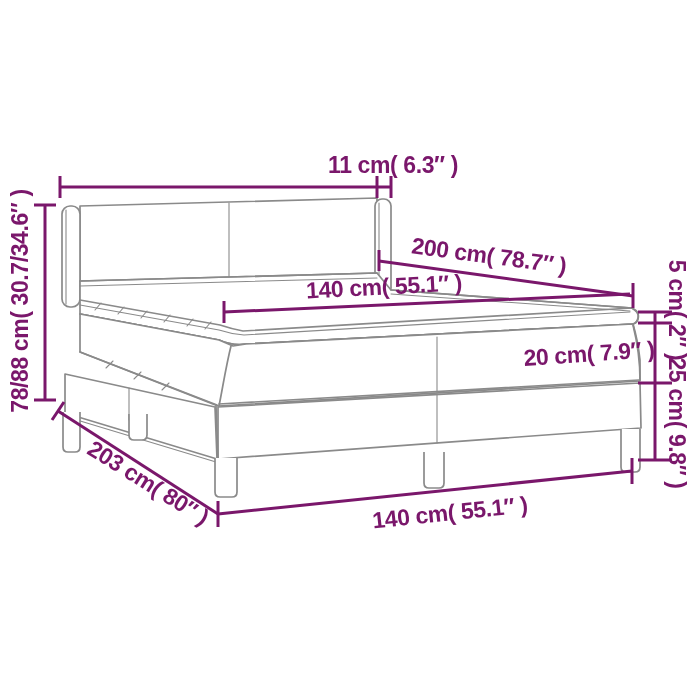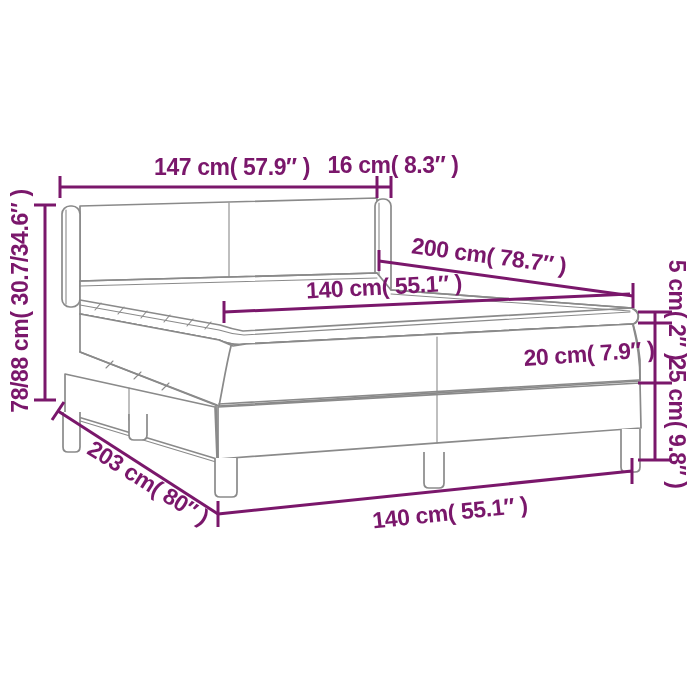--- a/index.html
+++ b/index.html
@@ -108,22 +108,21 @@
 
       <path class="dim-stroke" d="M58,411 L218,514"></path>
       <path class="dim-stroke" d="M52,420 L64,402"></path>
 
       <path class="dim-stroke" d="M218,514 L632,471"></path>
       <path class="dim-stroke" d="M218,501 V527"></path>
       <path class="dim-stroke" d="M632,458 V484"></path>
     </g>
   </svg>
 
-  <div class="dlabel t147">147 cm( 57.9″ )</div>
-  <div class="dlabel t16">16 cm( 8.3″ )</div>
+  <div class="dlabel t16">11 cm( 6.3″ )</div>
   <div class="dlabel t7888">78/88 cm( 30.7/34.6″ )</div>
   <div class="dlabel t200">200 cm( 78.7″ )</div>
   <div class="dlabel t140m">140 cm( 55.1″ )</div>
   <div class="dlabel t5">5 cm( 2″ )</div>
   <div class="dlabel t20">20 cm( 7.9″ )</div>
   <div class="dlabel t25">25 cm( 9.8″ )</div>
   <div class="dlabel t203">203 cm( 80″ )</div>
   <div class="dlabel t140b">140 cm( 55.1″ )</div>
 </div>
 

